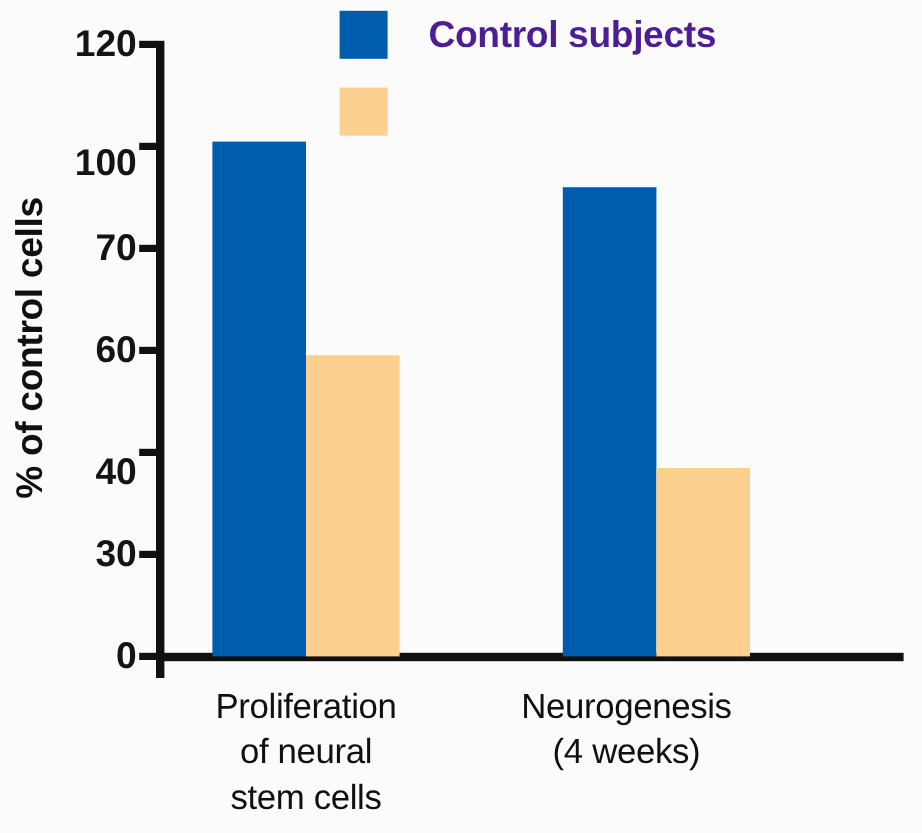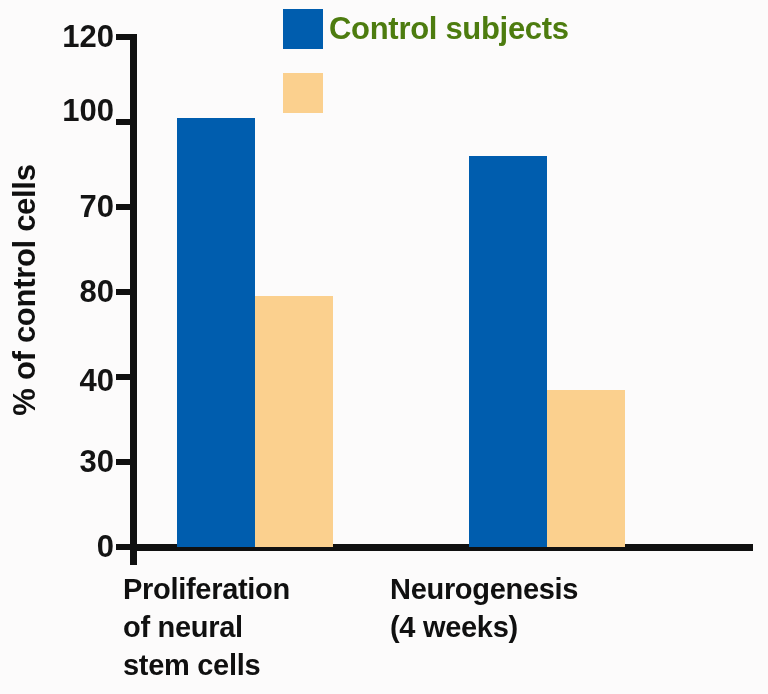--- a/index.html
+++ b/index.html
@@ -24,65 +24,65 @@
   .ytick-label {
     position:absolute; left:0; width:114px; height:42px;
     text-align:right; font-weight:bold; font-size:31px; line-height:42px;
     color:#141414;
   }
 
   .bar { position:absolute; bottom:147px; }
 
   .cat-label {
     position:absolute; top:570px; width:264px;
-    font-weight:bold; font-size:29px; line-height:38px;
+    text-align:center; font-weight:normal; font-size:29px; line-height:38px;
     color:#101010; white-space:pre-line; letter-spacing:-0.3px;
   }
 
   .ylabel-wrap {
     position:absolute; left:25px; top:290px; width:0; height:0;
   }
   .ylabel {
     position:absolute; transform:translate(-50%,-50%) rotate(-90deg);
     font-weight:bold; font-size:31px; color:#101010; white-space:nowrap;
     letter-spacing:-0.3px;
   }
 
   .legend { position:absolute; left:283px; top:9px; }
   .legend-item { display:flex; align-items:center; height:40px; margin-bottom:24px; }
   .swatch { width:40px; height:40px; flex:0 0 40px; }
   .legend-label {
-    margin-left:6px; font-weight:bold; font-size:31px; color:#4d7c0f;
+    margin-left:34px; font-weight:bold; font-size:31px; color:#4c1d95;
     white-space:nowrap; letter-spacing:-0.3px;
   }
 </style>
 </head>
 <body style="background: rgb(252, 251, 251);">
 
 <div id="chart">
 
   <div class="ylabel-wrap">
     <div class="ylabel">% of control cells</div>
   </div>
 
   <div id="y-axis" class="axis-line" style="background: rgb(16, 16, 16);"></div>
   <div id="x-axis" class="axis-line" style="background: rgb(16, 16, 16);"></div>
 
   <div id="dynamic-layer">
       <div class="ytick-label" style="top: 526px;">0</div>
       <div class="ytick-mark" style="top: 544px; background: rgb(16, 16, 16);"></div>
       <div class="ytick-label" style="top: 441px;">30</div>
       <div class="ytick-mark" style="top: 459px; background: rgb(16, 16, 16);"></div>
-      <div class="ytick-label" style="top: 360px;">40</div>
+      <div class="ytick-label" style="top: 372px;">40</div>
       <div class="ytick-mark" style="top: 374px; background: rgb(16, 16, 16);"></div>
-      <div class="ytick-label" style="top: 271px;">80</div>
+      <div class="ytick-label" style="top: 271px;">60</div>
       <div class="ytick-mark" style="top: 289px; background: rgb(16, 16, 16);"></div>
       <div class="ytick-label" style="top: 186px;">70</div>
       <div class="ytick-mark" style="top: 204px; background: rgb(16, 16, 16);"></div>
-      <div class="ytick-label" style="top: 90px;">100</div>
+      <div class="ytick-label" style="top: 115px;">100</div>
       <div class="ytick-mark" style="top: 119px; background: rgb(16, 16, 16);"></div>
       <div class="ytick-label" style="top: 16px;">120</div>
       <div class="ytick-mark" style="top: 34px; background: rgb(16, 16, 16);"></div>
       <div class="bar" style="left: 177px; width: 78px; height: 429px; background: rgb(0, 93, 174);"></div>
       <div class="bar" style="left: 255px; width: 78px; height: 251px; background: rgb(251, 208, 142);"></div>
       <div class="cat-label" style="left: 123px;">Proliferation
 of neural
 stem cells</div>
       <div class="bar" style="left: 469px; width: 78px; height: 391px; background: rgb(0, 93, 174);"></div>
       <div class="bar" style="left: 547px; width: 78px; height: 157px; background: rgb(251, 208, 142);"></div>

